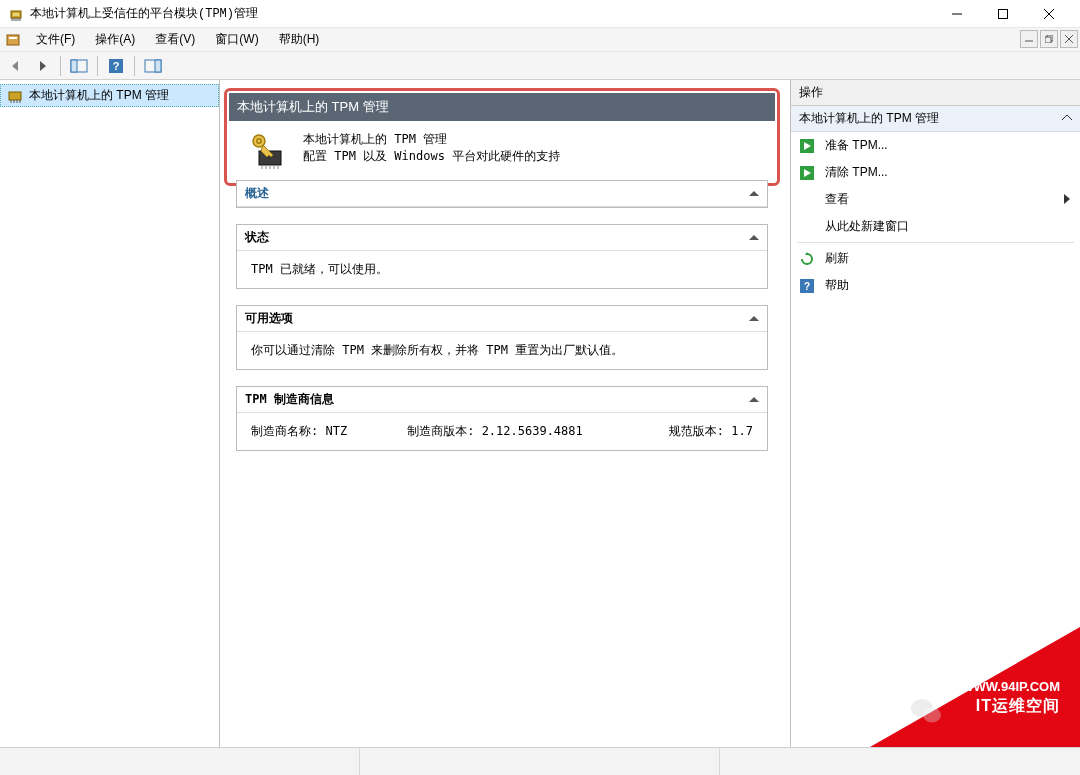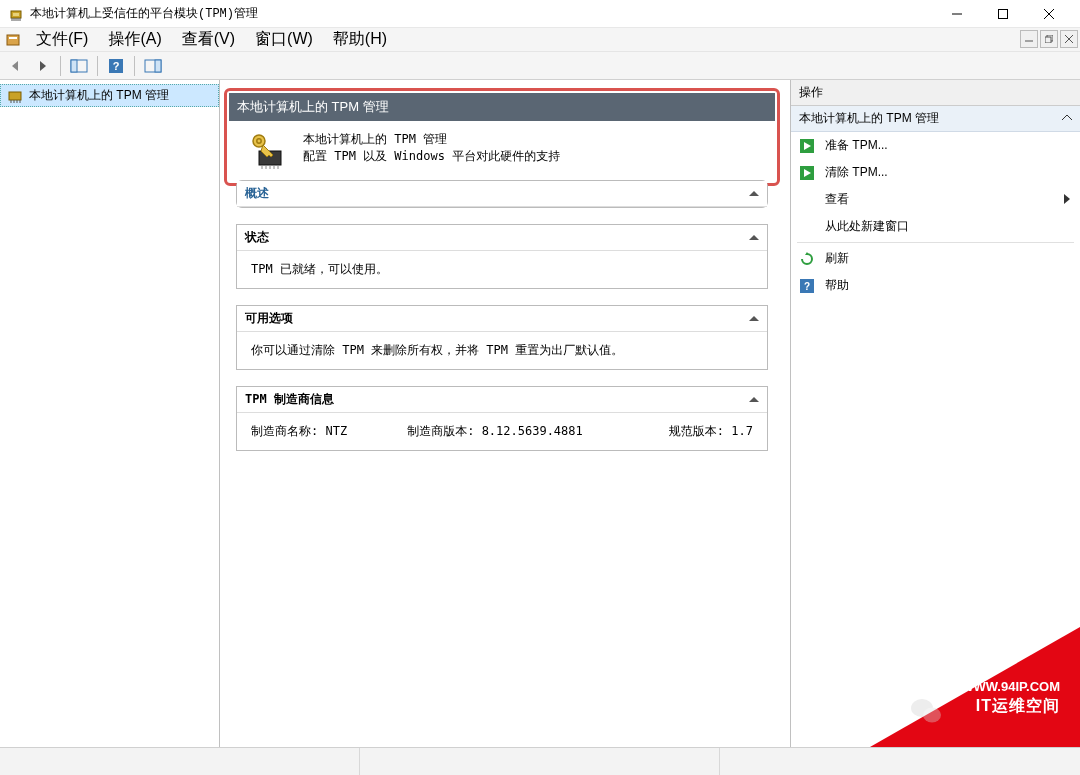--- a/index.html
+++ b/index.html
@@ -8,21 +8,21 @@
   
   .titlebar { height: 28px; display: flex; align-items: center; padding: 0 8px; background: #fff; border-bottom: 1px solid #e8e8e8; }
   .titlebar .app-icon { width: 16px; height: 16px; margin-right: 6px; display: flex; align-items: center; justify-content: center; }
   .titlebar .title-text { flex: 0 0 auto; font-size: 12px; font-family: Liberation Mono, monospace; }
   .titlebar .spacer { flex: 1; }
   .win-btn { width: 46px; height: 28px; display: flex; align-items: center; justify-content: center; }
 
   
   .menubar { height: 24px; display: flex; align-items: center; padding: 0 4px; background: #f5f5f5; border-bottom: 1px solid #e5e5e5; position: relative; }
   .menubar .menu-icon { width: 18px; height: 18px; margin-right: 4px; display:flex; align-items:center; justify-content:center; }
-  .menubar .menu-item { padding: 3px 10px; font-size: 16px; }
+  .menubar .menu-item { padding: 3px 10px; font-size: 12px; }
   .mdi-controls { position: absolute; right: 2px; top: 2px; display: flex; }
   .mdi-btn { width: 18px; height: 18px; border: 1px solid #bbb; margin-left: 2px; display:flex; align-items:center; justify-content:center; background:#f0f0f0; }
 
   
   .toolbar { height: 28px; display: flex; align-items: center; padding: 0 4px; background: #f5f5f5; border-bottom: 1px solid #d0d0d0; gap: 2px; }
   .tool-btn { width: 24px; height: 24px; display:flex; align-items:center; justify-content:center; border: 1px solid transparent; }
   .tool-sep { width: 1px; height: 20px; background: #c0c0c0; margin: 0 4px; }
 
   
   .main { display: flex; height: calc(100% - 28px - 24px - 28px - 28px); }
@@ -206,21 +206,21 @@
             <path d="M16 14 L26 24 L24 26 L22 24 L20 26 L18 24 L14 20 Z" fill="#e8c24a" stroke="#a07c10"></path>
           </svg>
         </span>
         <div class="intro-text">
           <div class="line1">本地计算机上的 TPM 管理</div>
           <div class="line2">配置 TPM 以及 Windows 平台对此硬件的支持</div>
         </div>
       </div>
     </div>
 
-    <div class="section overview" style="margin-top:-14px;border-radius:6px;">
+    <div class="section overview" style="margin-top:-14px;">
       <div class="section-header truncated">
         <span>概述</span>
         <span class="collapse-caret"></span>
       </div>
     </div>
 
     <div class="section">
       <div class="section-header">
         <span>状态</span>
         <span class="collapse-caret"></span>
@@ -242,21 +242,21 @@
         <span class="collapse-caret"></span>
       </div>
       <div class="section-body">
         <div class="info-row">
           <span>
             <span>制造商名称:</span>
             <span>NTZ</span>
           </span>
           <span>
             <span>制造商版本:</span>
-            <span>8.12.5639.4881</span>
+            <span>2.12.5639.4881</span>
           </span>
           <span style="margin-left:auto;">
             <span>规范版本:</span>
             <span>1.7</span>
           </span>
         </div>
       </div>
     </div>
   </div>
 

